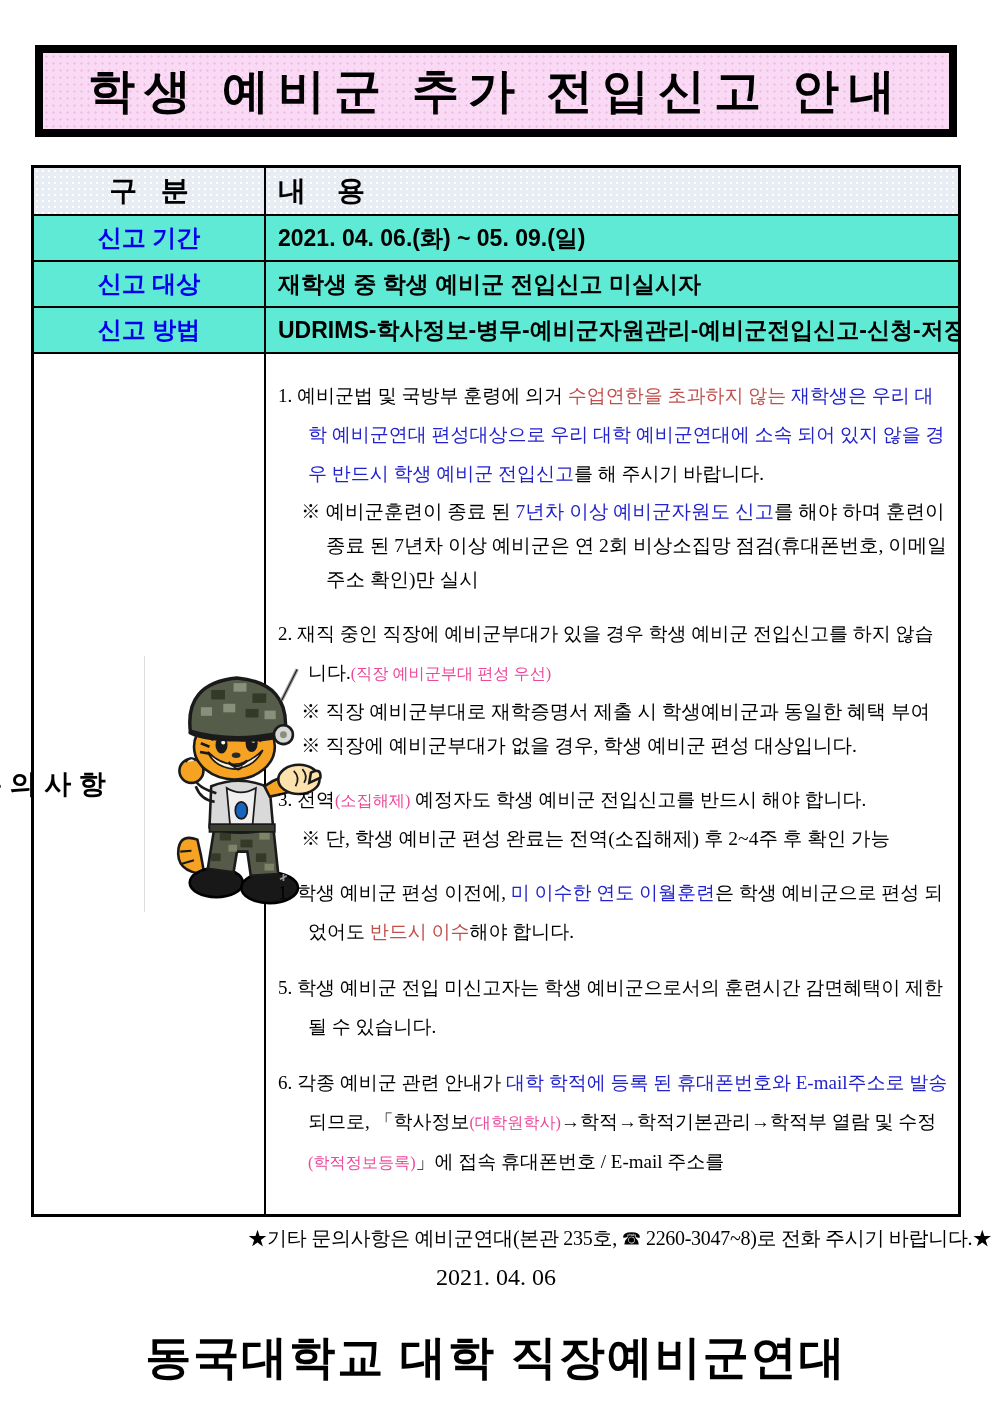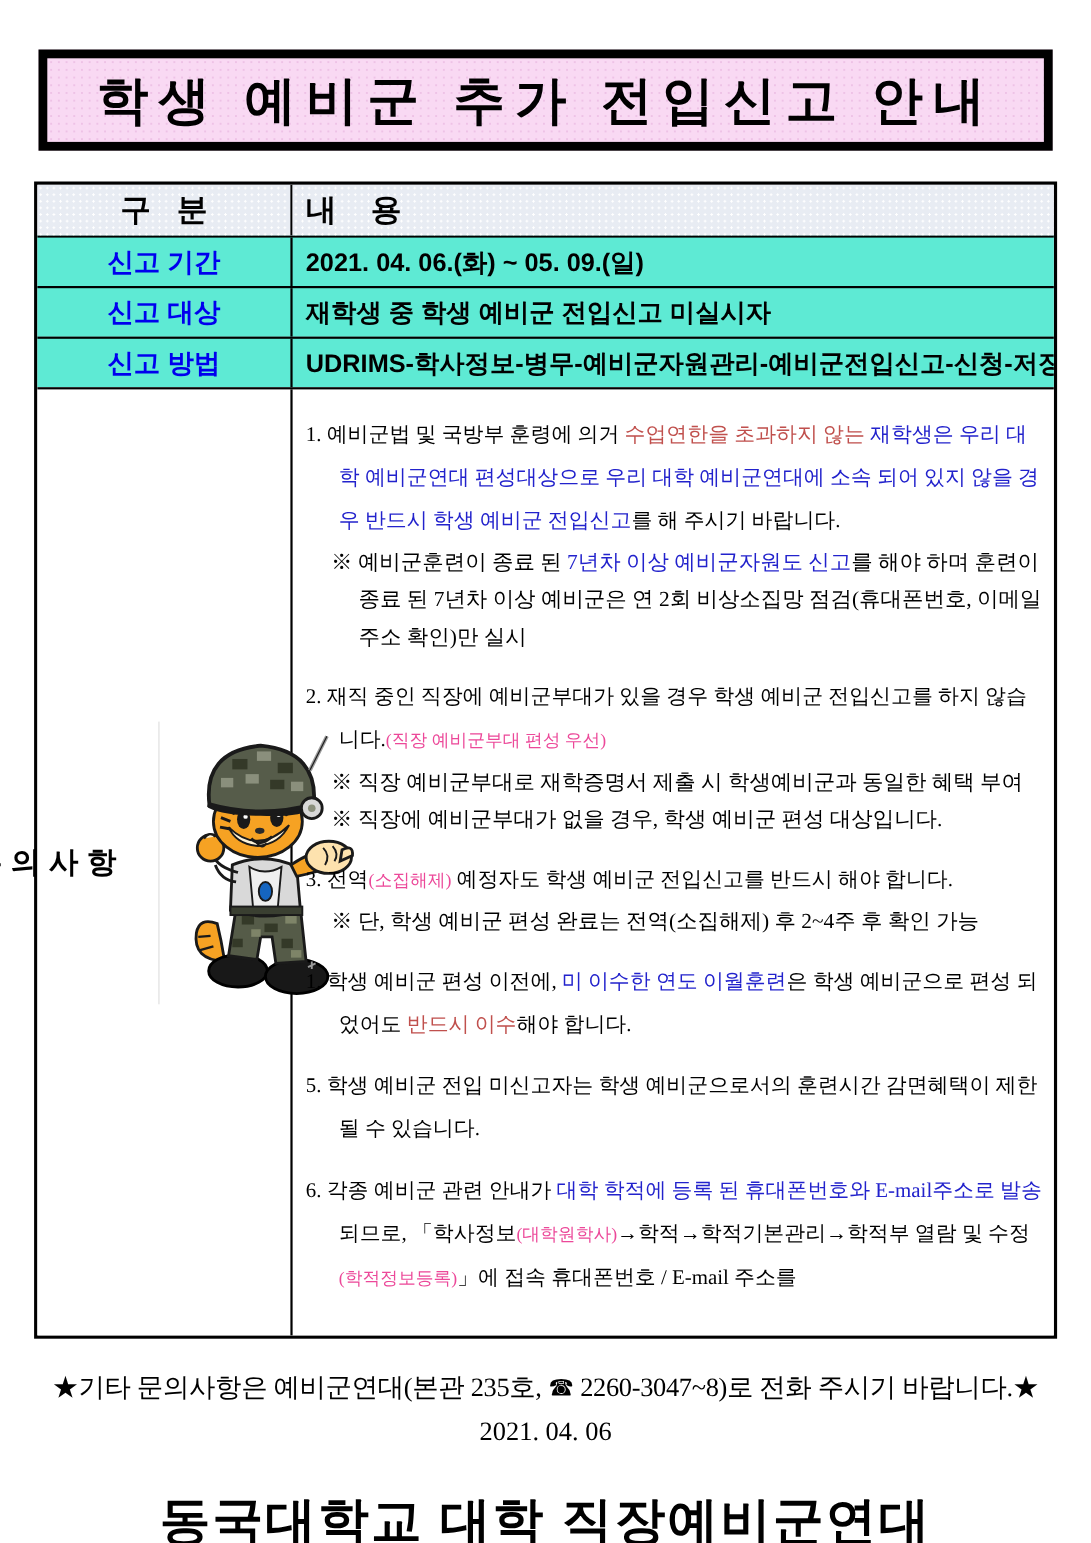--- a/index.html
+++ b/index.html
@@ -77,23 +77,23 @@
     font-size: 19.5px; line-height: 34px;
     padding-left: 48px; text-indent: -25px;
   }
   .c-k { color: #000; }
   .c-r { color: #c0504d; }
   .c-b { color: #2222cc; }
   .c-ks { color: #ec4899; font-size: 0.85em; }
 
   
   .footer-contact {
-    margin-top: 28px; text-align: center;
+    margin-top: 8px; text-align: right;
     font-family: "Liberation Serif", "DejaVu Serif", serif;
-    font-size: 24px; letter-spacing: -0.3px; white-space: nowrap;
+    font-size: 20px; letter-spacing: -0.3px; white-space: nowrap;
   }
   .footer-date {
     margin-top: 12px; text-align: center;
     font-family: "Liberation Serif", "DejaVu Serif", serif;
     font-size: 24px;
   }
   .footer-org {
     margin-top: 36px; text-align: center;
     font-size: 46px; font-weight: 800; letter-spacing: 2px;
   }

